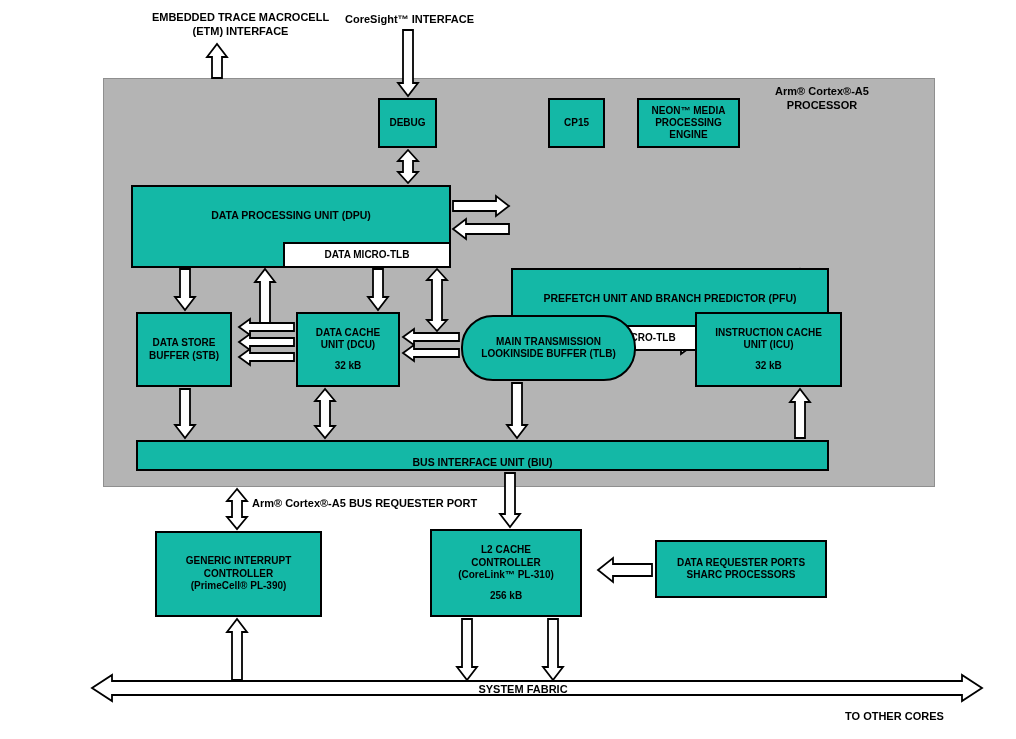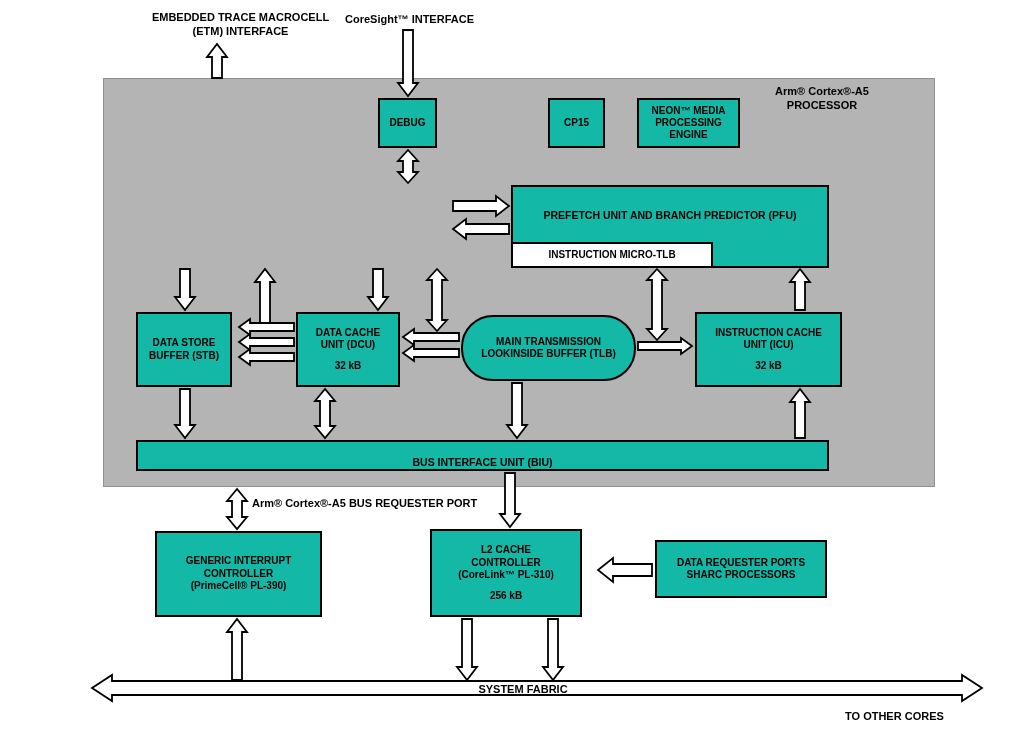--- a/index.html
+++ b/index.html
@@ -83,20 +83,26 @@
   </div>
   <div class="box" style="left:548px; top:98px; width:57px; height:50px;">
     <span>CP15</span>
   </div>
   <div class="box" style="left:637px; top:98px; width:103px; height:50px; line-height:1.2;">
     <span>NEON™ MEDIA
 PROCESSING
 ENGINE</span>
   </div>
 
+  <div class="box host" style="left:131px; top:185px; width:320px; height:83px;">
+    <div class="host-label">DATA PROCESSING UNIT (DPU)</div>
+    <div class="sub-box sub-right">
+      <span>DATA MICRO-TLB</span>
+    </div>
+  </div>
 
   <div class="box host" style="left:511px; top:185px; width:318px; height:83px;">
     <div class="host-label">PREFETCH UNIT AND BRANCH PREDICTOR (PFU)</div>
     <div class="sub-box sub-left">
       <span>INSTRUCTION MICRO-TLB</span>
     </div>
   </div>
 
   <div class="box" style="left:136px; top:312px; width:96px; height:75px;">
     <span>DATA STORE

